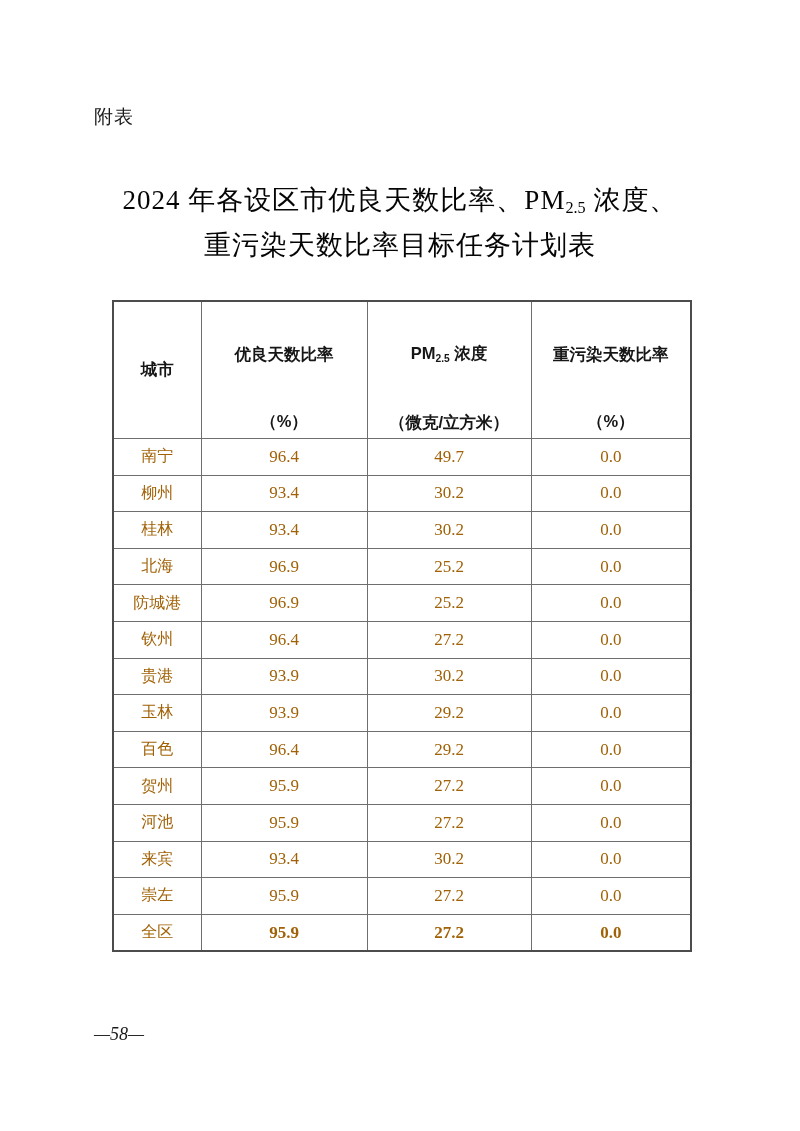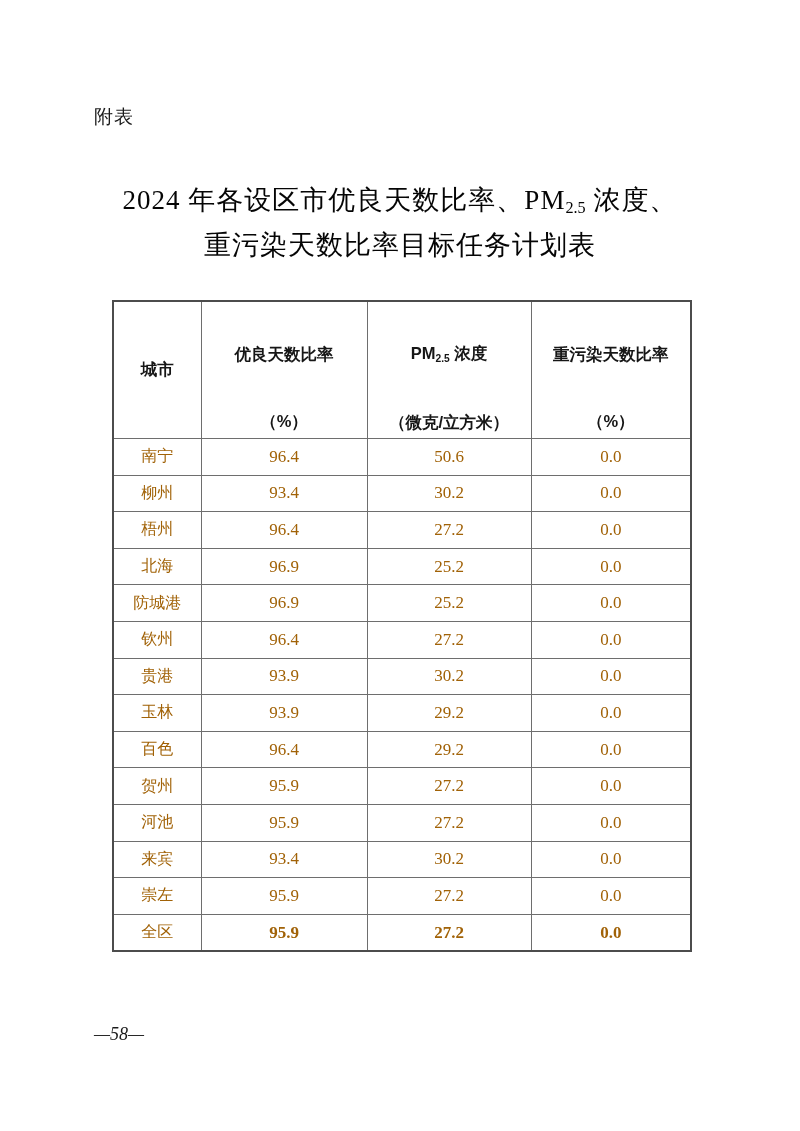--- a/index.html
+++ b/index.html
@@ -121,33 +121,33 @@
         <th>
           <div class="h-line">重污染天数比率</div>
           <div class="h-line">（%）</div>
         </th>
       </tr>
     </thead>
     <tbody>
         <tr>
     <td class="city-cell">南宁</td>
     <td class="num-cell">96.4</td>
-    <td class="num-cell">50.6</td>
+    <td class="num-cell">49.7</td>
     <td class="num-cell">0.0</td>
   </tr>
         <tr>
     <td class="city-cell">柳州</td>
     <td class="num-cell">93.4</td>
     <td class="num-cell">30.2</td>
     <td class="num-cell">0.0</td>
   </tr>
         <tr>
-    <td class="city-cell">梧州</td>
-    <td class="num-cell">96.4</td>
-    <td class="num-cell">27.2</td>
+    <td class="city-cell">桂林</td>
+    <td class="num-cell">93.4</td>
+    <td class="num-cell">30.2</td>
     <td class="num-cell">0.0</td>
   </tr>
         <tr>
     <td class="city-cell">北海</td>
     <td class="num-cell">96.9</td>
     <td class="num-cell">25.2</td>
     <td class="num-cell">0.0</td>
   </tr>
         <tr>
     <td class="city-cell">防城港</td>

